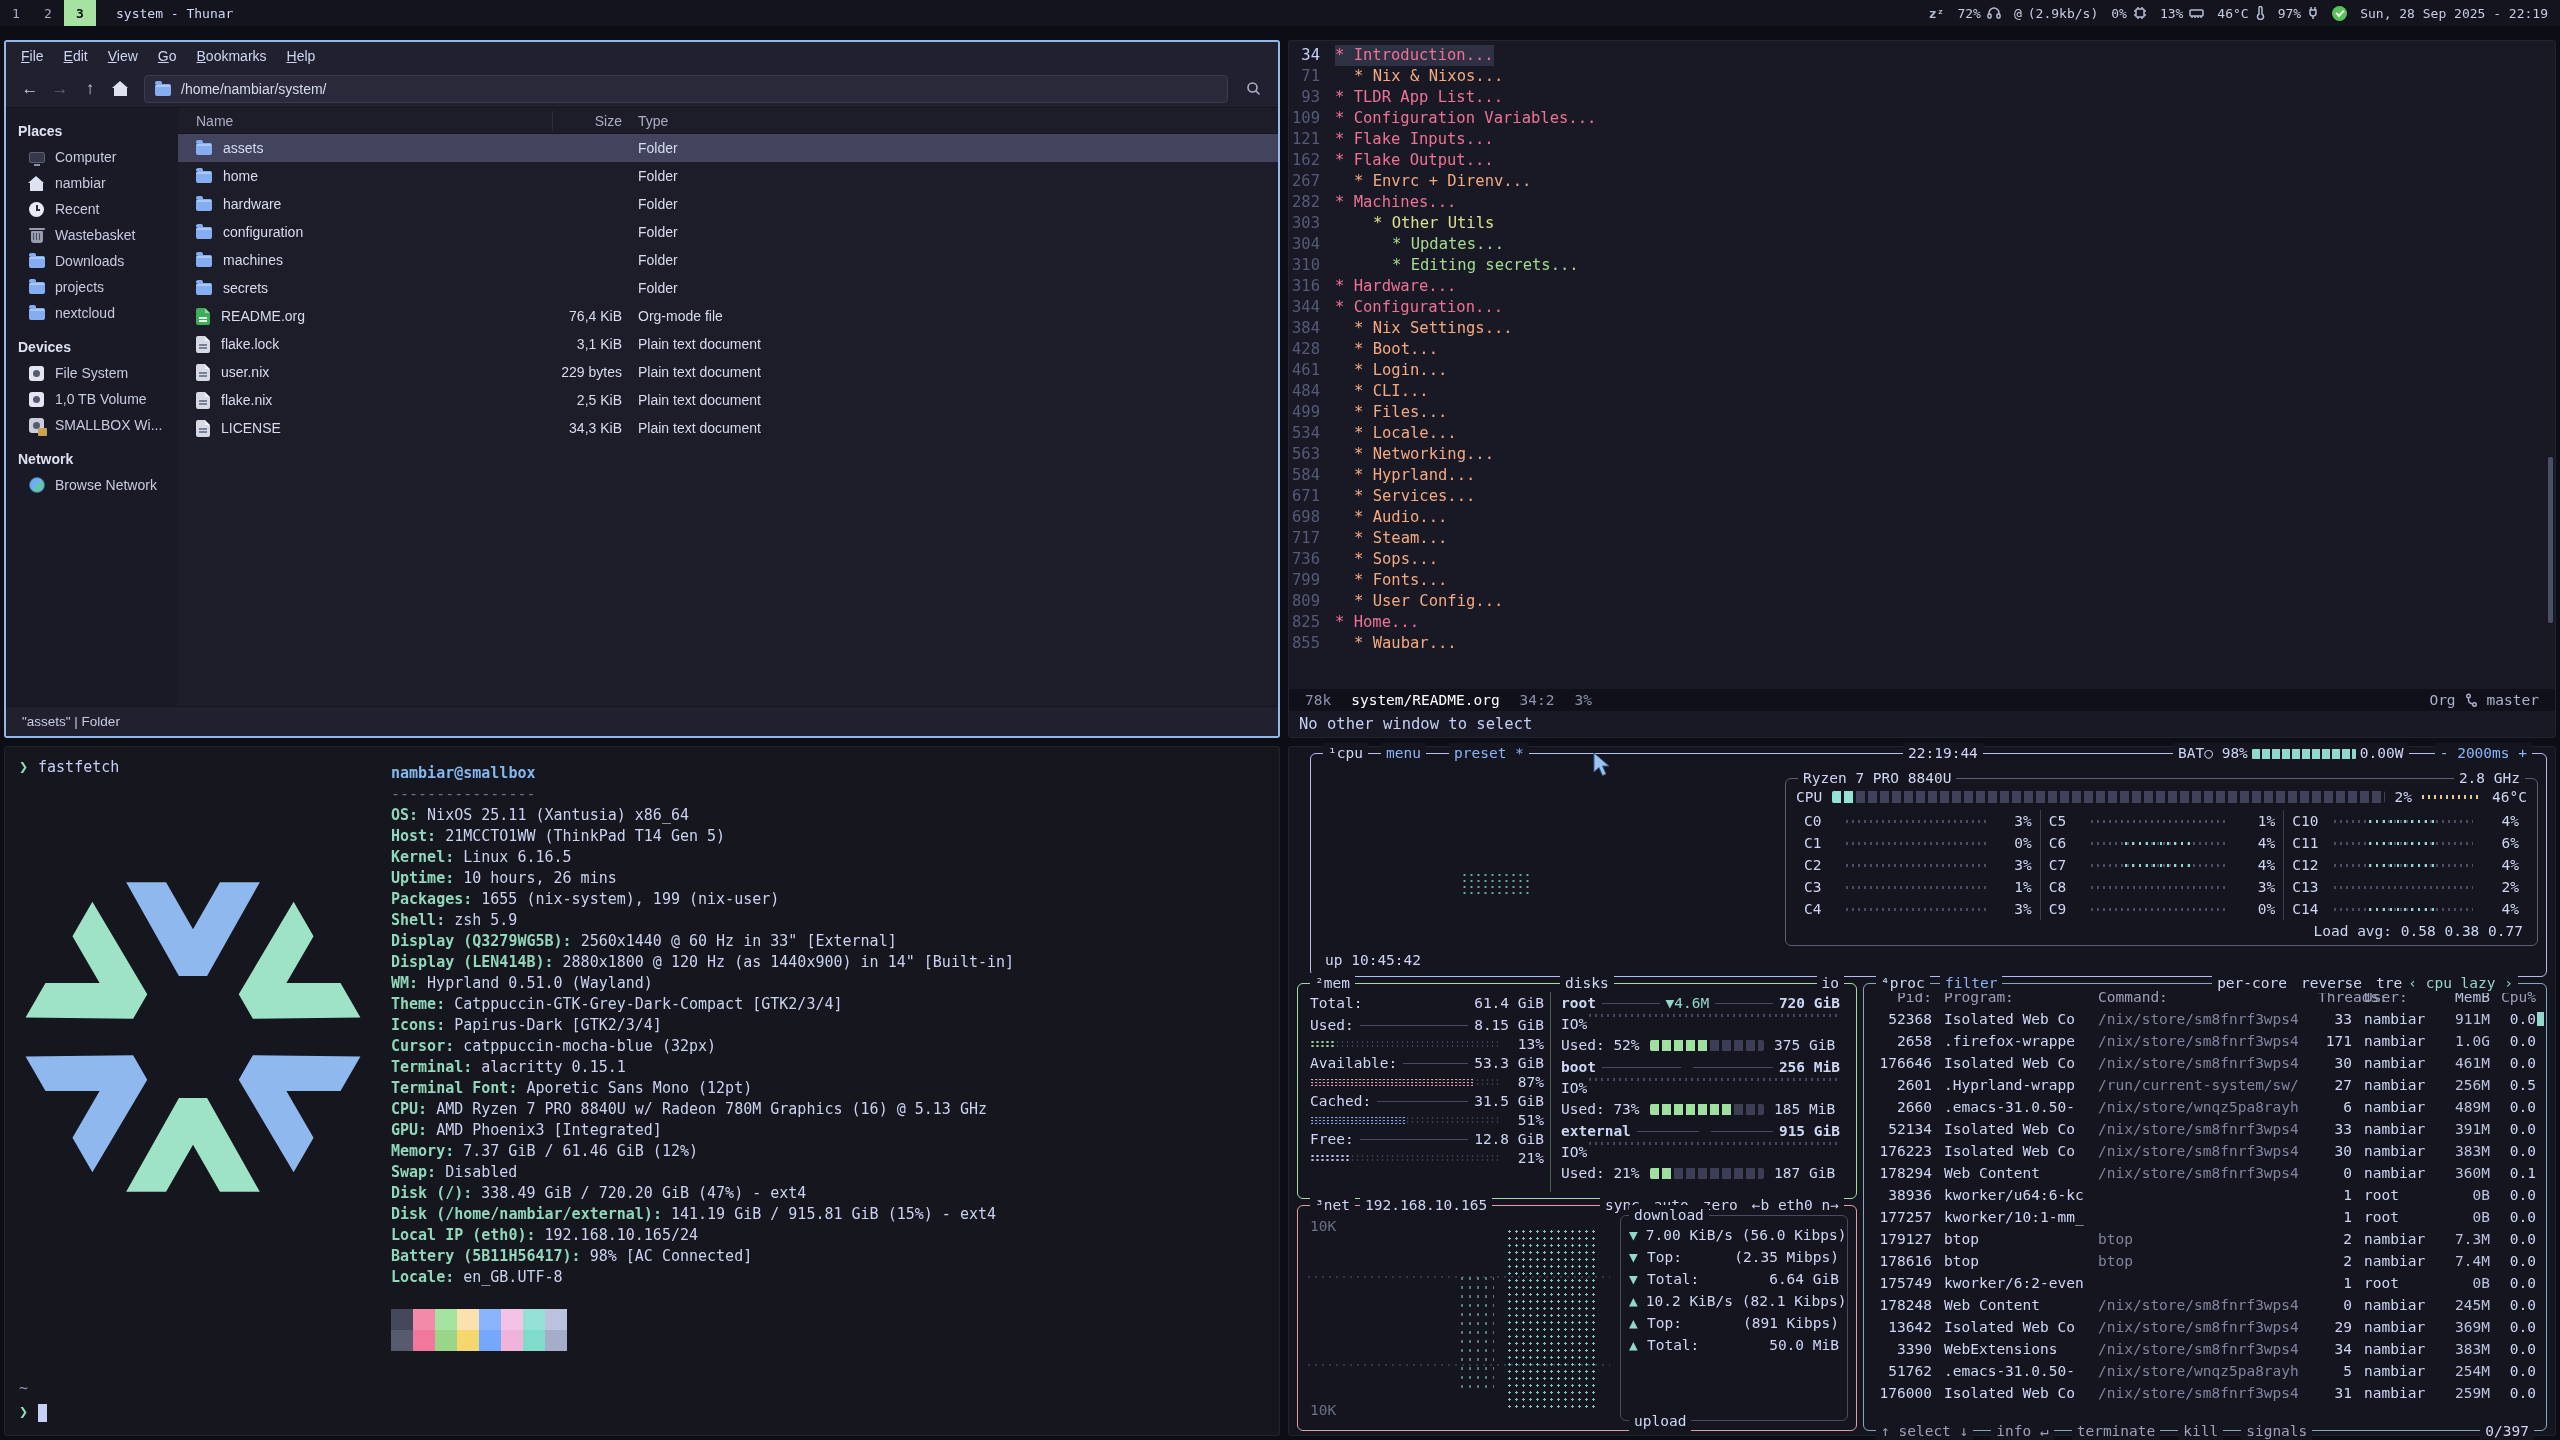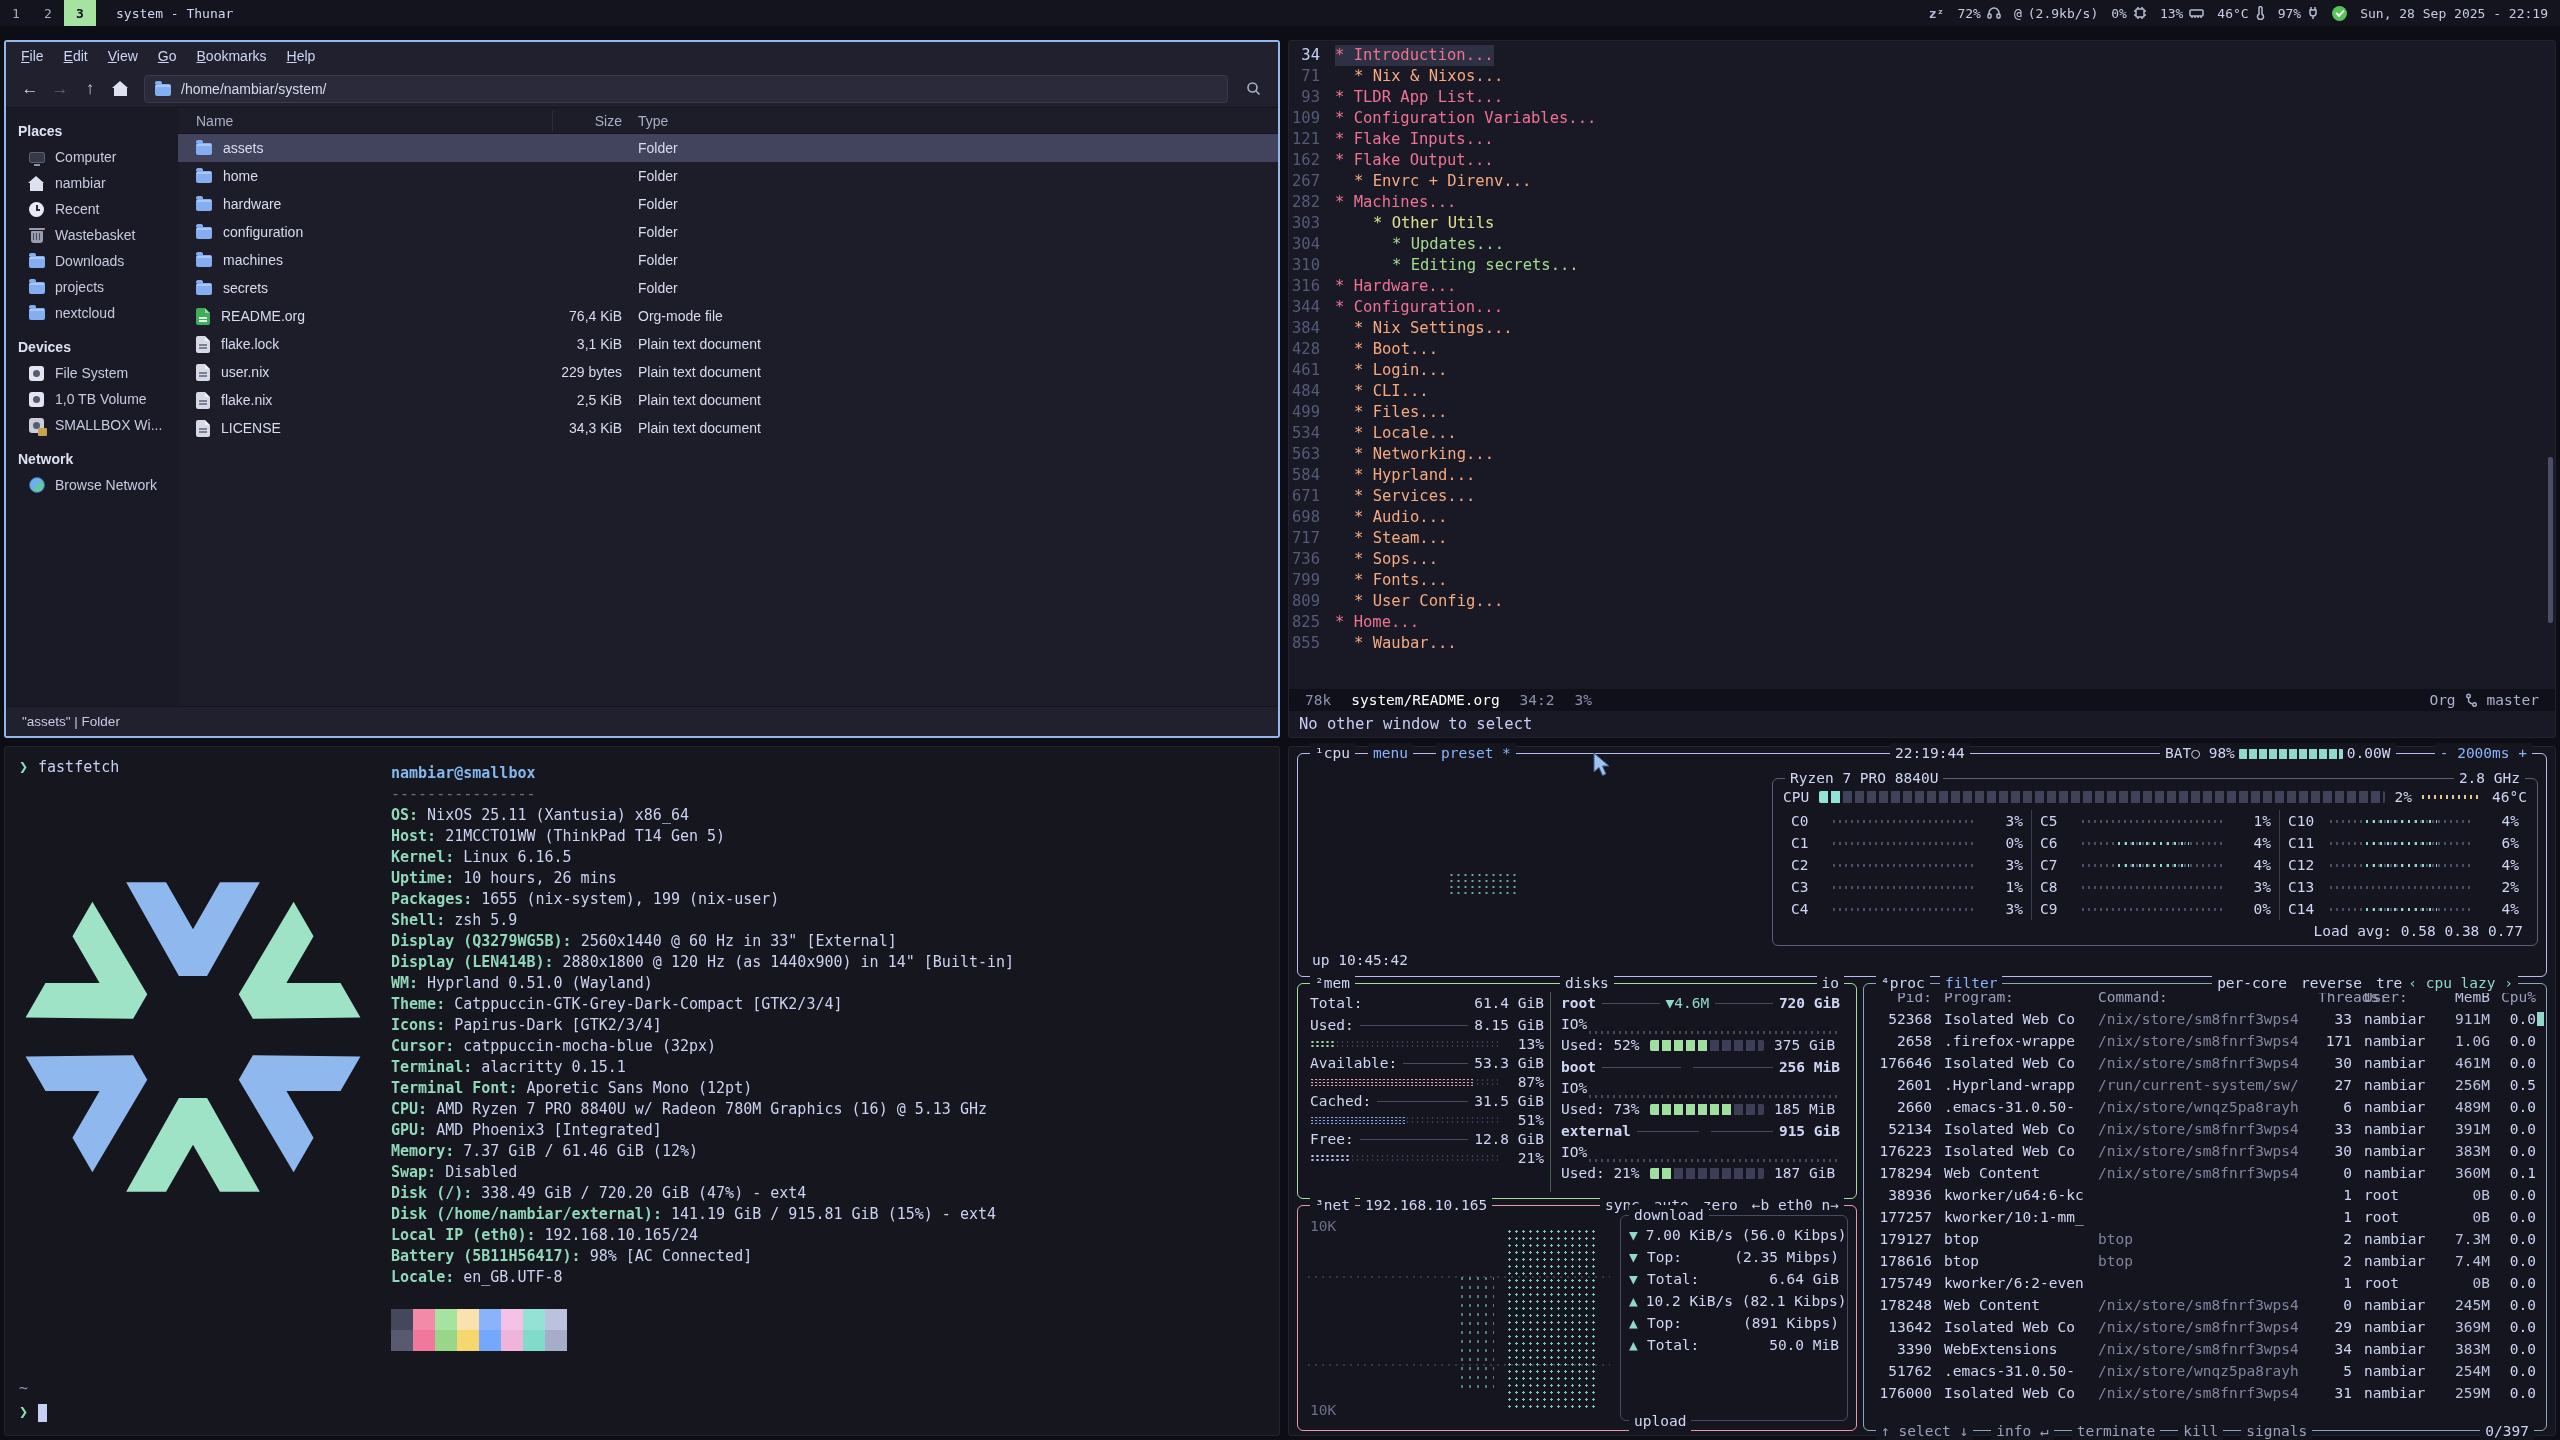--- a/index.html
+++ b/index.html
@@ -111,21 +111,21 @@
   .prow-sw{display:flex}
   .sw{width:22px;height:21px}
   .term-tilde{position:absolute;left:14px;bottom:36px;color:#8b93b5}
   .term-line2{position:absolute;left:14px;bottom:12px;display:flex;gap:10px;align-items:center}
   .cursor-block{width:9px;height:18px;background:#c6d0f5}
 
   
   .bbox{position:absolute;border:1px solid;border-radius:6px}
   .blabel{position:absolute;top:-11px;background:#15151f;padding:0 5px;white-space:nowrap;color:#cdd6f4}
   .blabel-bot{position:absolute;bottom:-11px;background:#15151f;padding:0 5px;white-space:nowrap;color:#cdd6f4}
-  .cpu-box{left:8px;top:6px;right:8px;height:224px;border-color:#b7bdf0}
+  .cpu-box{left:21px;top:6px;right:8px;height:224px;border-color:#b7bdf0}
   .mem-box{left:8px;top:236px;width:560px;height:216px;border-color:#a5dca0}
   .net-box{left:8px;top:458px;width:560px;height:226px;border-color:#e89ba6}
   .proc-box{left:574px;top:236px;right:8px;height:448px;border-color:#86a9bd}
   .batmeter{display:inline-block;width:104px;height:10px;margin:0 4px;background:repeating-linear-gradient(90deg,#8fd8cb 0 8px,#15151f 8px 10px);vertical-align:middle;border-radius:1px}
   .ryzen{position:absolute;left:474px;right:8px;top:24px;height:168px;border:1px solid #5a5e78;border-radius:6px;padding:6px 10px 2px}
   .cpubar-row{display:flex;align-items:center;gap:10px;height:24px}
   .cpubar{flex:1;height:12px;border-radius:2px;background:repeating-linear-gradient(90deg,#3f4258 0 9px,#15151f 9px 12px);position:relative;overflow:hidden}
   .cpubar-fill{position:absolute;left:0;top:0;bottom:0;background:repeating-linear-gradient(90deg,#94e2d5 0 9px,#15151f 9px 12px)}
   .temp-lead{width:60px;height:4px;background:repeating-linear-gradient(90deg,#e5c890 0 2px,transparent 2px 6px)}
   .cores{display:grid;grid-template-columns:1fr 1fr 1fr;margin-top:1px}
@@ -150,21 +150,21 @@
   .mbar-row{display:flex;align-items:center;height:16px;gap:8px}
   .mbar{flex:1;height:9px;position:relative;background-image:radial-gradient(#3b3e55 1px,transparent 1.2px);background-size:5px 4px;overflow:hidden}
   .mfill{position:absolute;left:0;top:0;bottom:0}
   .mfill.f-used{background-image:radial-gradient(#9ad69a 1.1px,transparent 1.3px);background-size:5px 4px}
   .mfill.f-avail{background-image:radial-gradient(#ea9fab 1.2px,transparent 1.4px);background-size:4px 3px}
   .mfill.f-cache{background-image:radial-gradient(#84a9f2 1.2px,transparent 1.4px);background-size:4px 3px}
   .mfill.f-free{background-image:radial-gradient(#b9bff2 1.1px,transparent 1.3px);background-size:5px 4px}
   .mpct{width:38px;text-align:right}
   .dtitle{display:flex;align-items:center;height:22px;gap:6px;font-weight:bold}
   .dmid{color:#8fd8cb;font-weight:normal}
-  .dio{display:flex;align-items:flex-end;height:20px;gap:2px}
+  .dio{display:flex;align-items:flex-start;height:20px;gap:2px}
   .dio-lead{flex:1;height:3px;background:repeating-linear-gradient(90deg,#444760 0 2px,transparent 2px 6px)}
   .dused{display:flex;align-items:center;height:22px;gap:10px}
   .dbar{flex:1;height:11px;border-radius:2px;background:repeating-linear-gradient(90deg,#3b3e55 0 9px,#15151f 9px 12px);position:relative;overflow:hidden}
   .dfill{position:absolute;left:0;top:0;bottom:0;background:repeating-linear-gradient(90deg,#a0dfa0 0 9px,#15151f 9px 12px)}
   .dval{width:66px;text-align:left}
 
   .net-graph{position:absolute;left:10px;top:8px;bottom:8px;right:246px}
   .nscale-top{position:absolute;left:2px;top:2px;color:#6b7088}
   .nscale-bot{position:absolute;left:2px;bottom:2px;color:#6b7088}
   .ngrid-line{position:absolute;left:0;right:0;height:2px;background:repeating-linear-gradient(90deg,#34374c 0 2px,transparent 2px 7px)}

